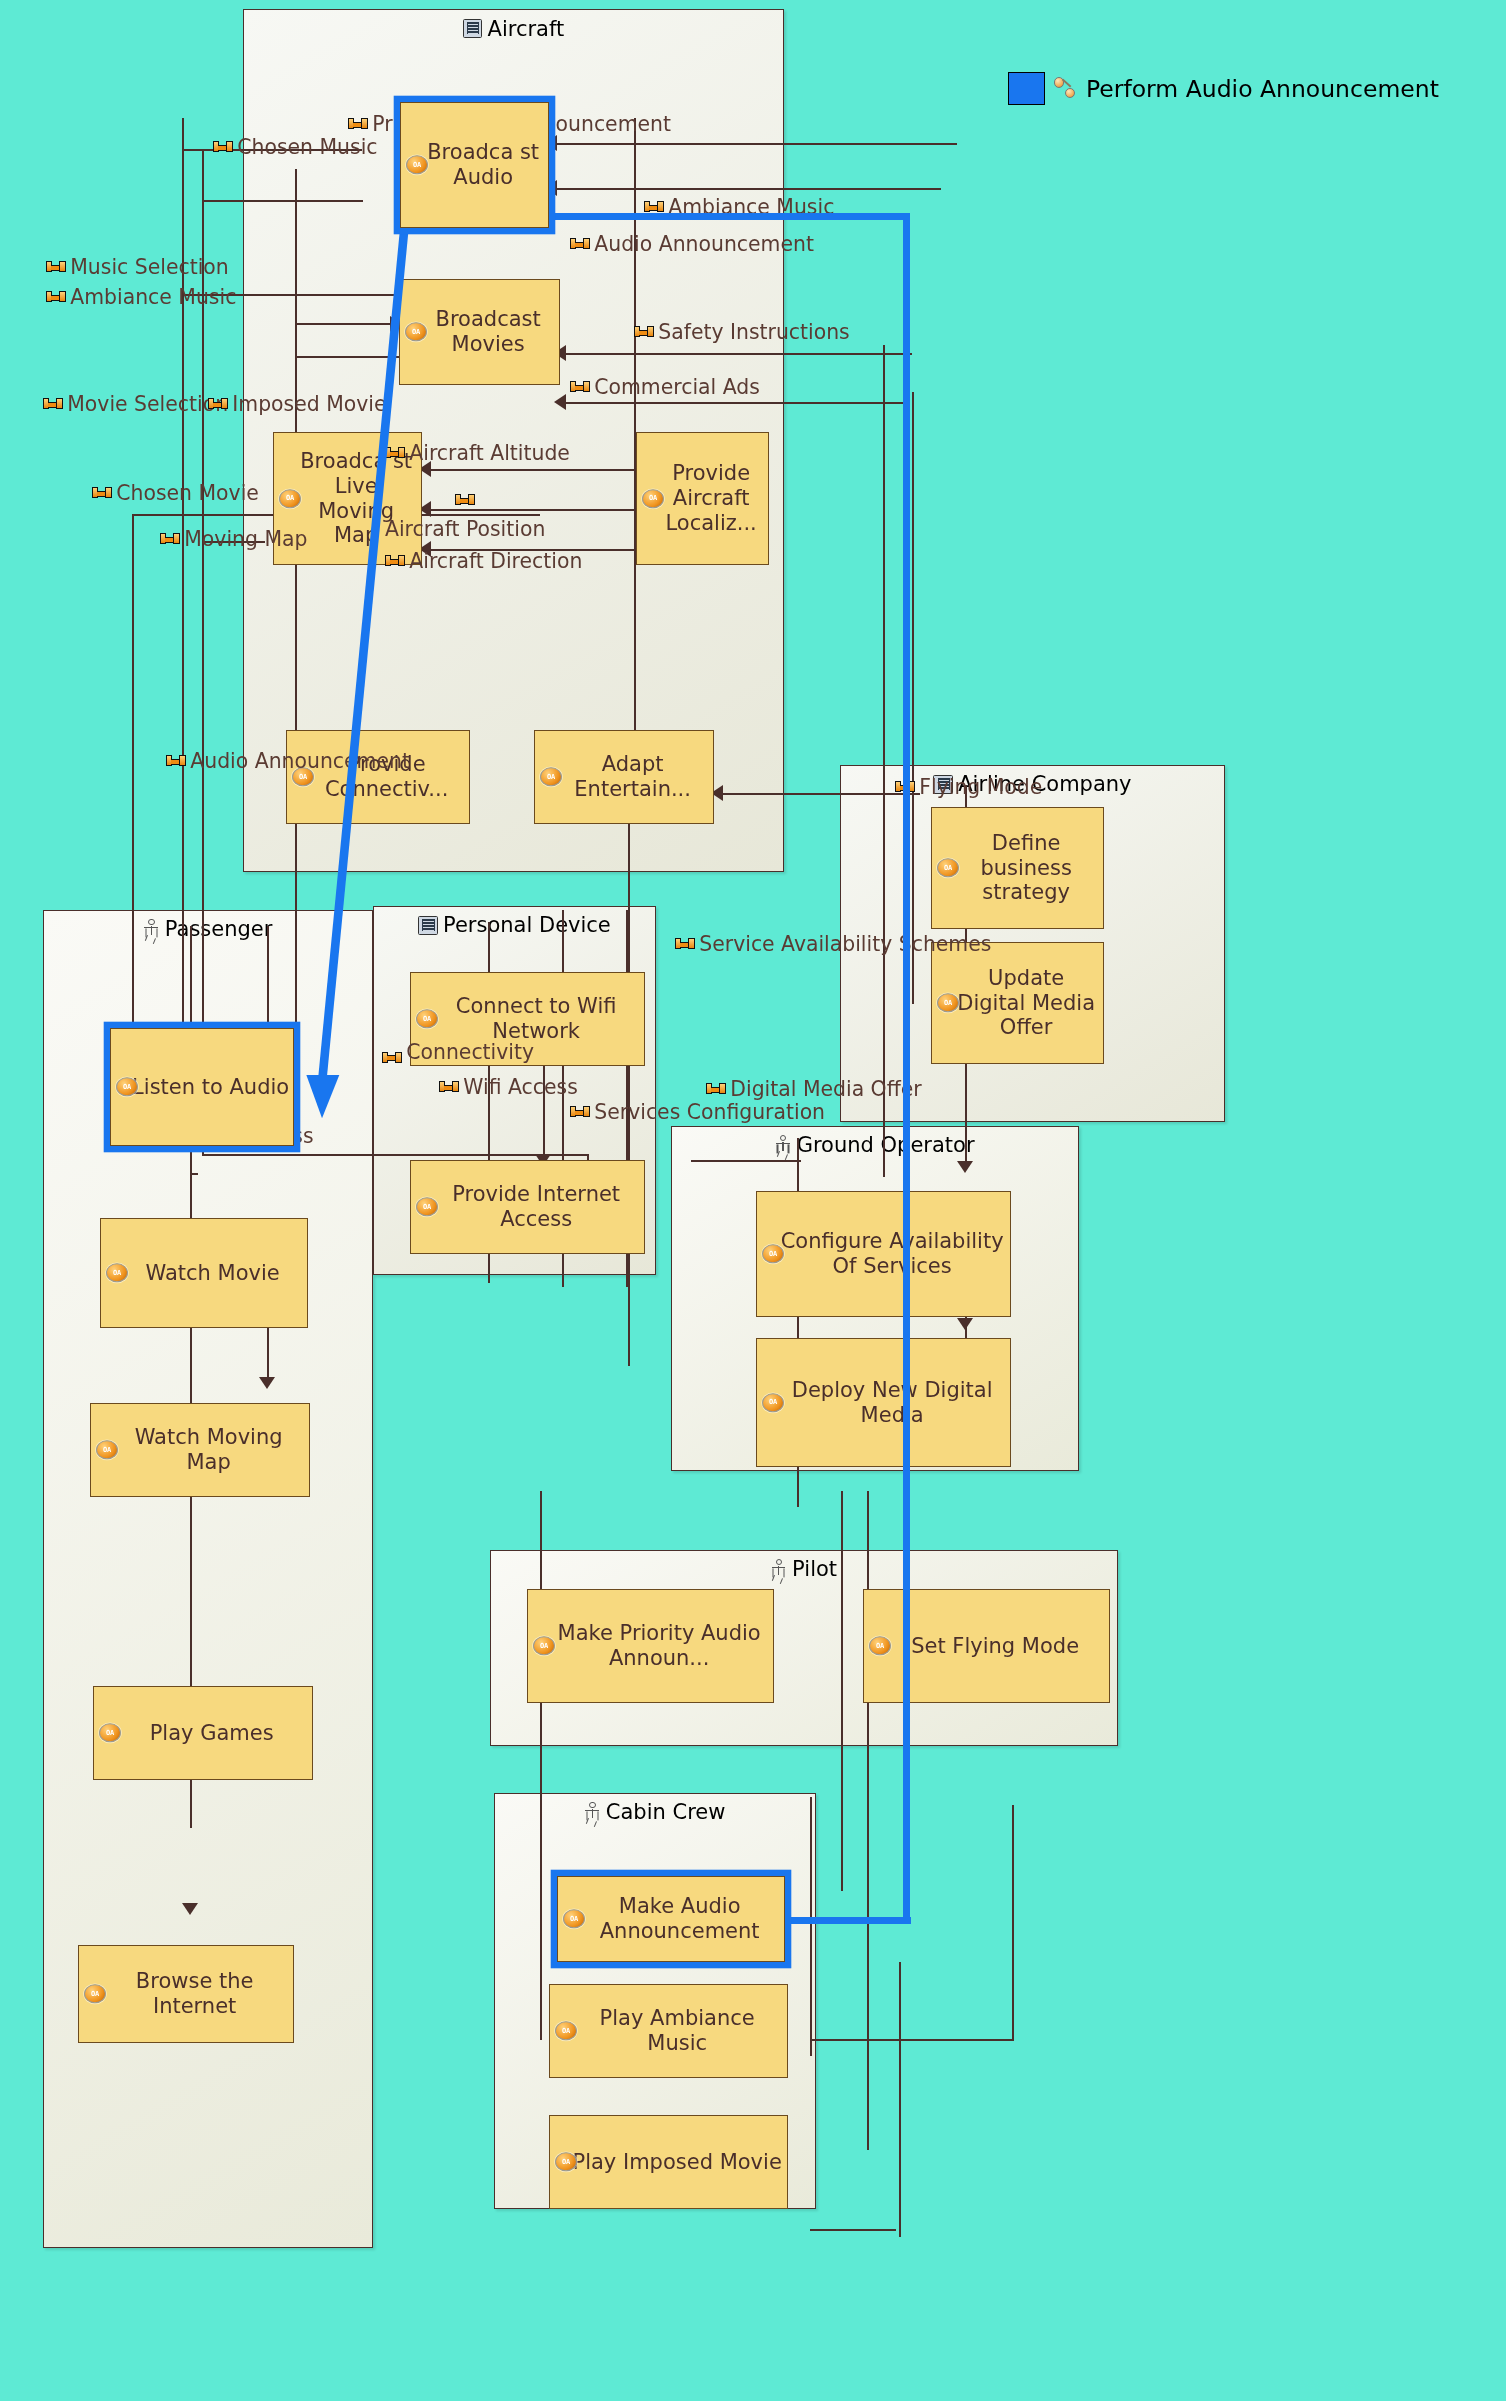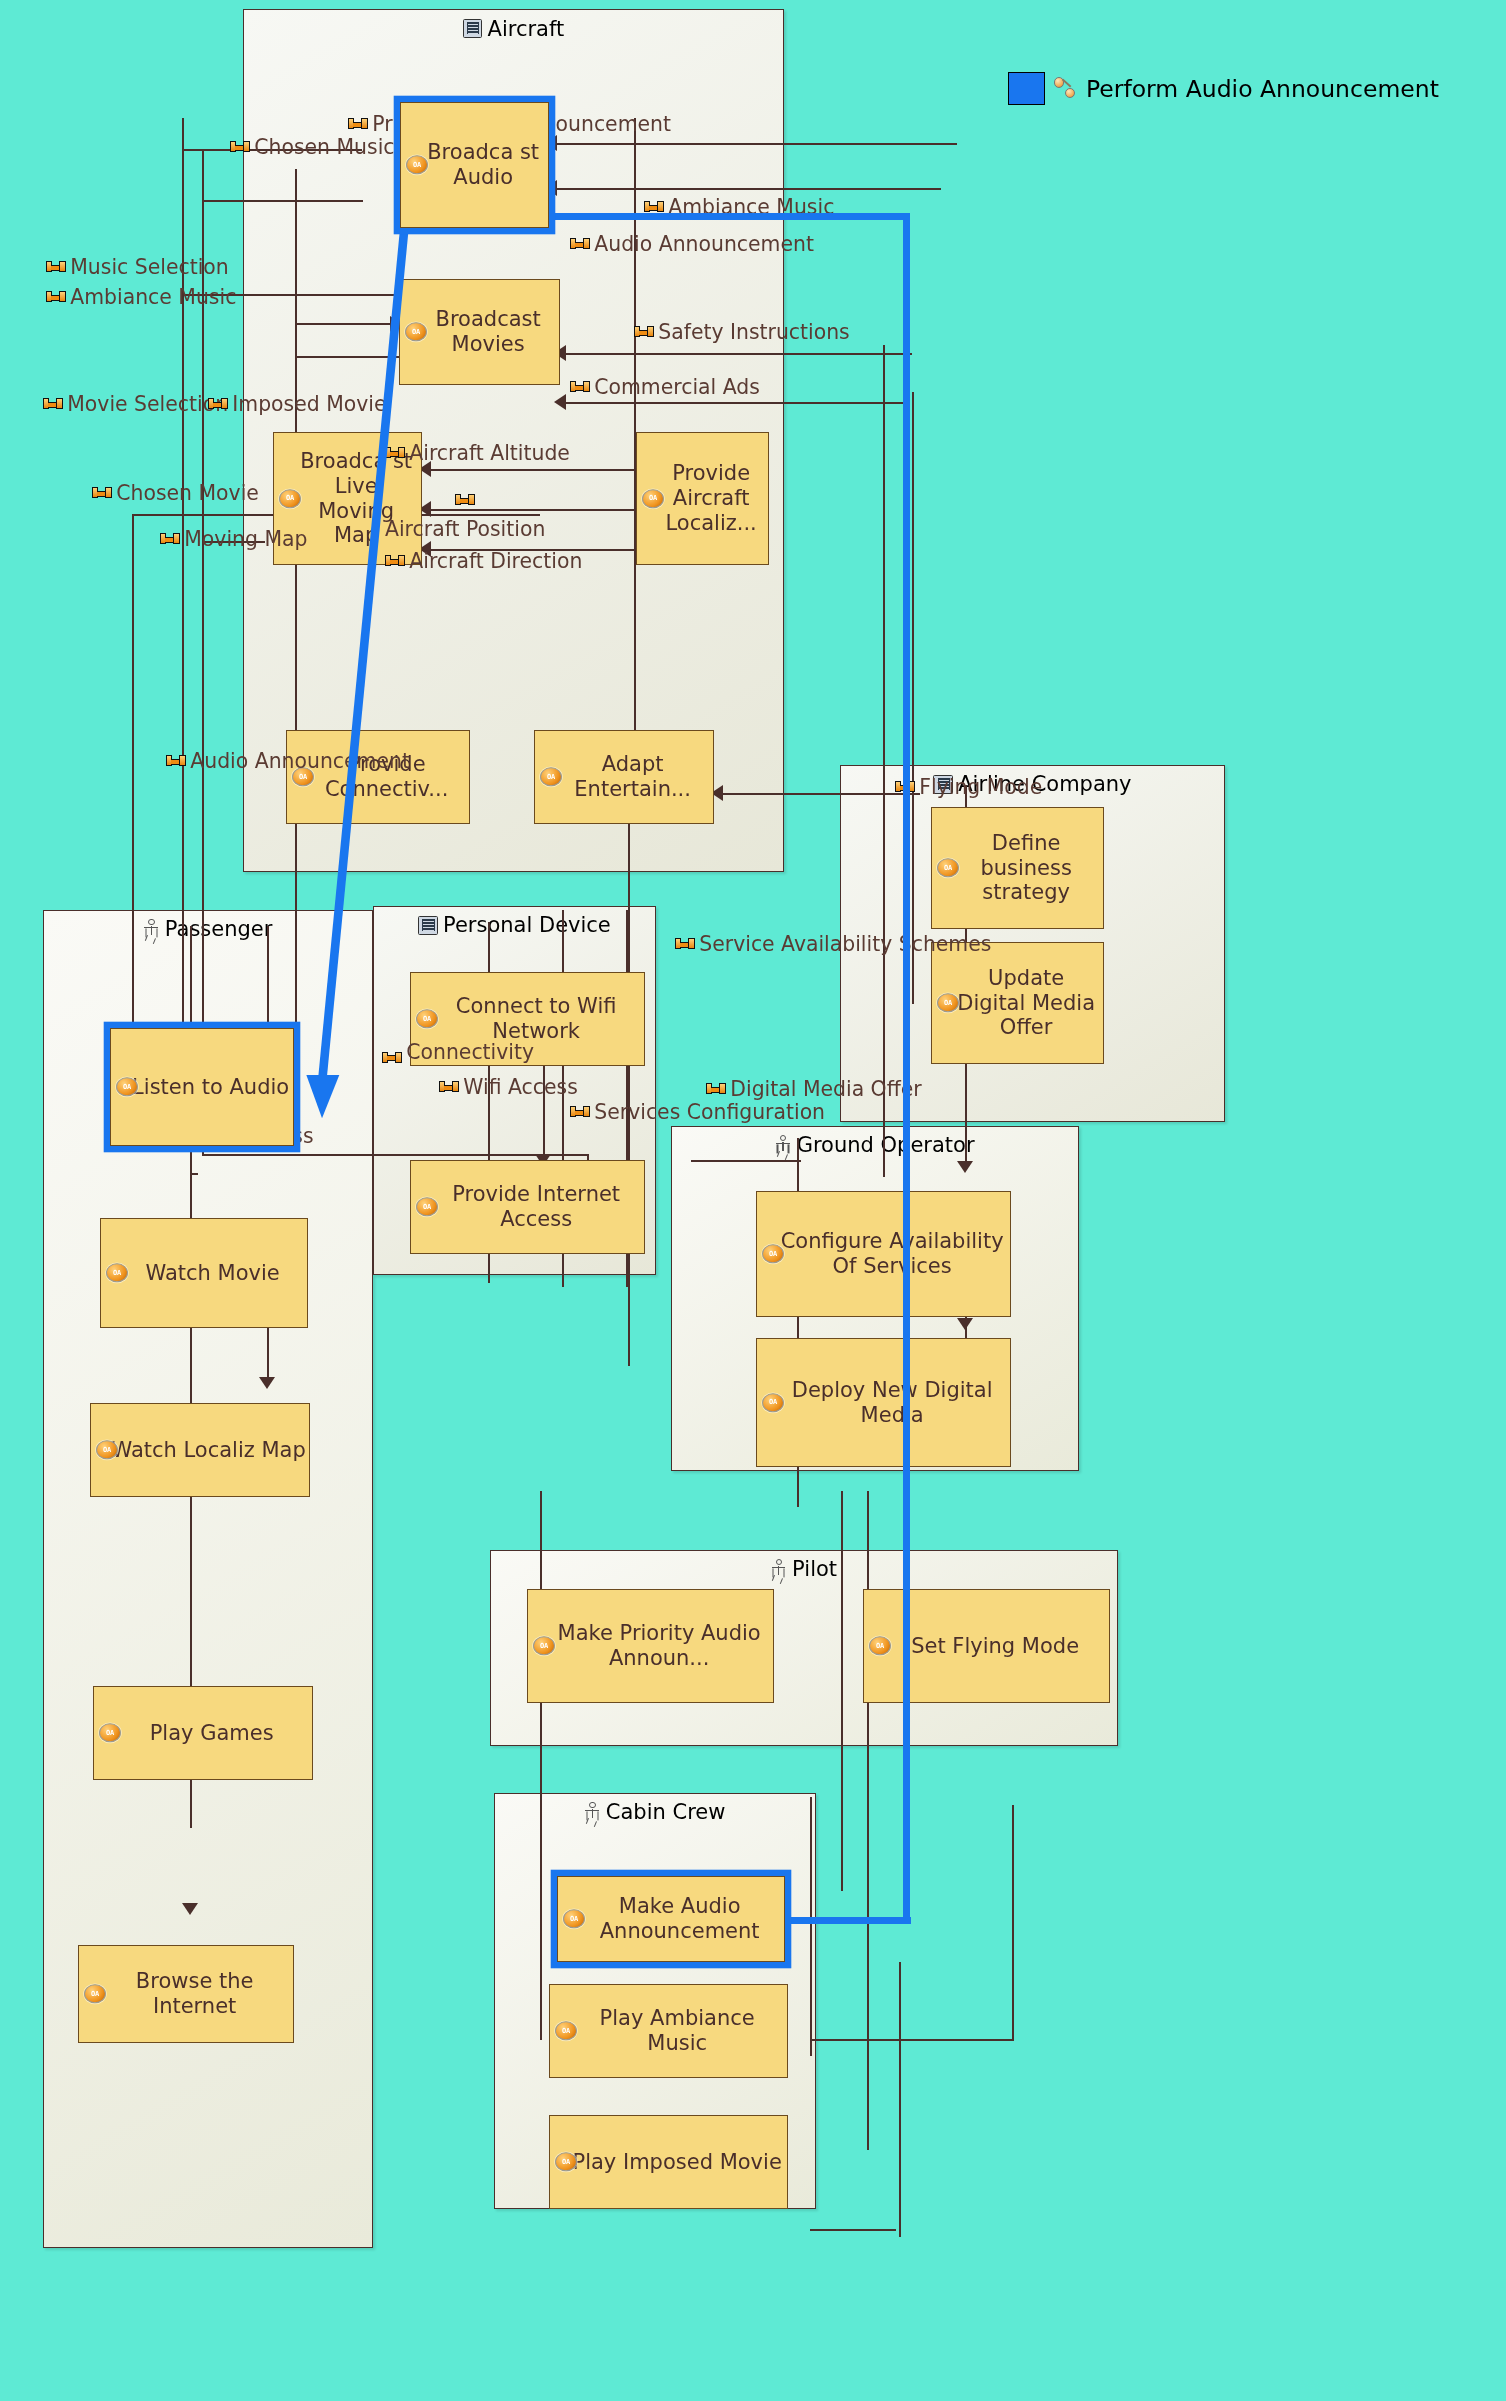--- a/index.html
+++ b/index.html
@@ -337,21 +337,21 @@
     <span class="actlabel">Listen to Audio</span>
   </div>
 
   <div class="act" style="left:100px;top:1218px;width:208px;height:110px;">
     <span class="ico-or">OA</span>
     <span class="actlabel">Watch Movie</span>
   </div>
 
   <div class="act" style="left:90px;top:1403px;width:220px;height:94px;">
     <span class="ico-or">OA</span>
-    <span class="actlabel">Watch Localiz Map</span>
+    <span class="actlabel">Watch Moving Map</span>
   </div>
 
   <div class="act" style="left:93px;top:1686px;width:220px;height:94px;">
     <span class="ico-or">OA</span>
     <span class="actlabel">Play Games</span>
   </div>
 
   <div class="act" style="left:78px;top:1945px;width:216px;height:98px;">
     <span class="ico-or">OA</span>
     <span class="actlabel">Browse the Internet</span>
@@ -405,21 +405,21 @@
   <div class="act" style="left:549px;top:1984px;width:239px;height:94px;">
     <span class="ico-or">OA</span>
     <span class="actlabel">Play Ambiance Music</span>
   </div>
 
   <div class="act" style="left:549px;top:2115px;width:239px;height:94px;">
     <span class="ico-or">OA</span>
     <span class="actlabel">Play Imposed Movie</span>
   </div>
 
-  <div class="exlabel" style="left:230px;top:135px;">
+  <div class="exlabel" style="left:213px;top:135px;">
     <span class="ico-ex">
         <i></i>
       </span>
     <span>Chosen Music</span>
   </div>
 
   <div class="exlabel" style="left:348px;top:112px;">
     <span class="ico-ex">
         <i></i>
       </span>

